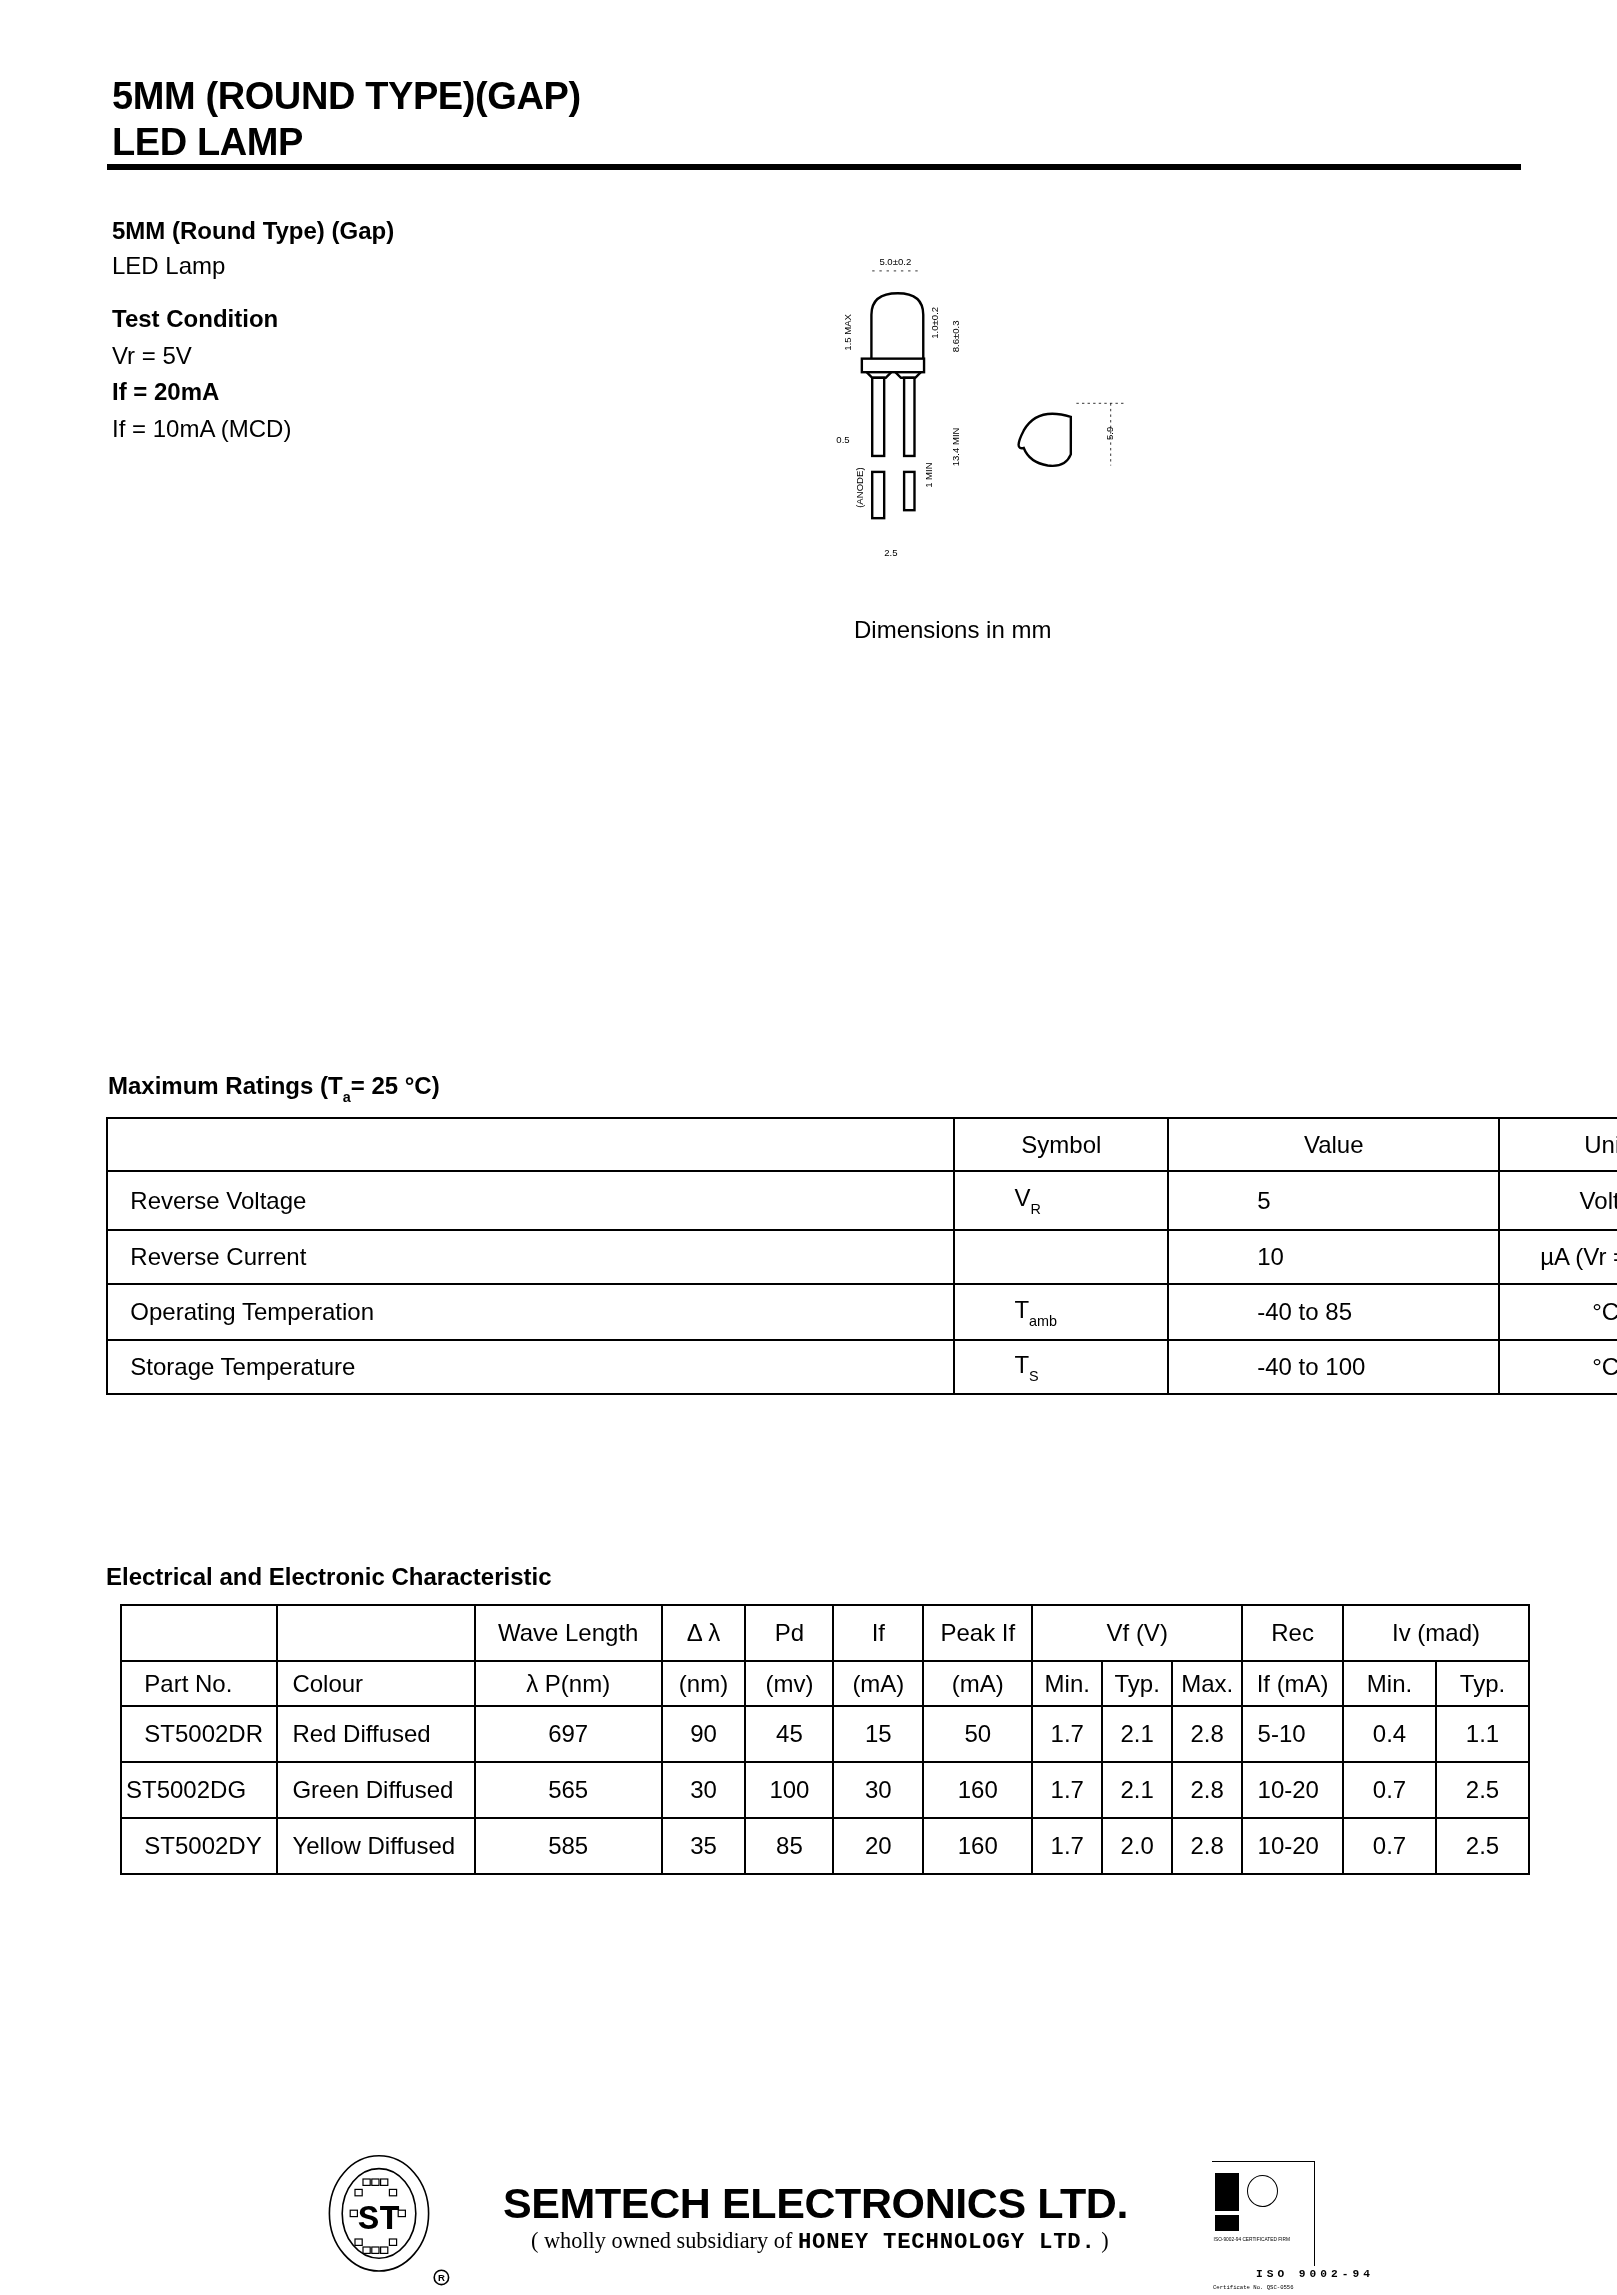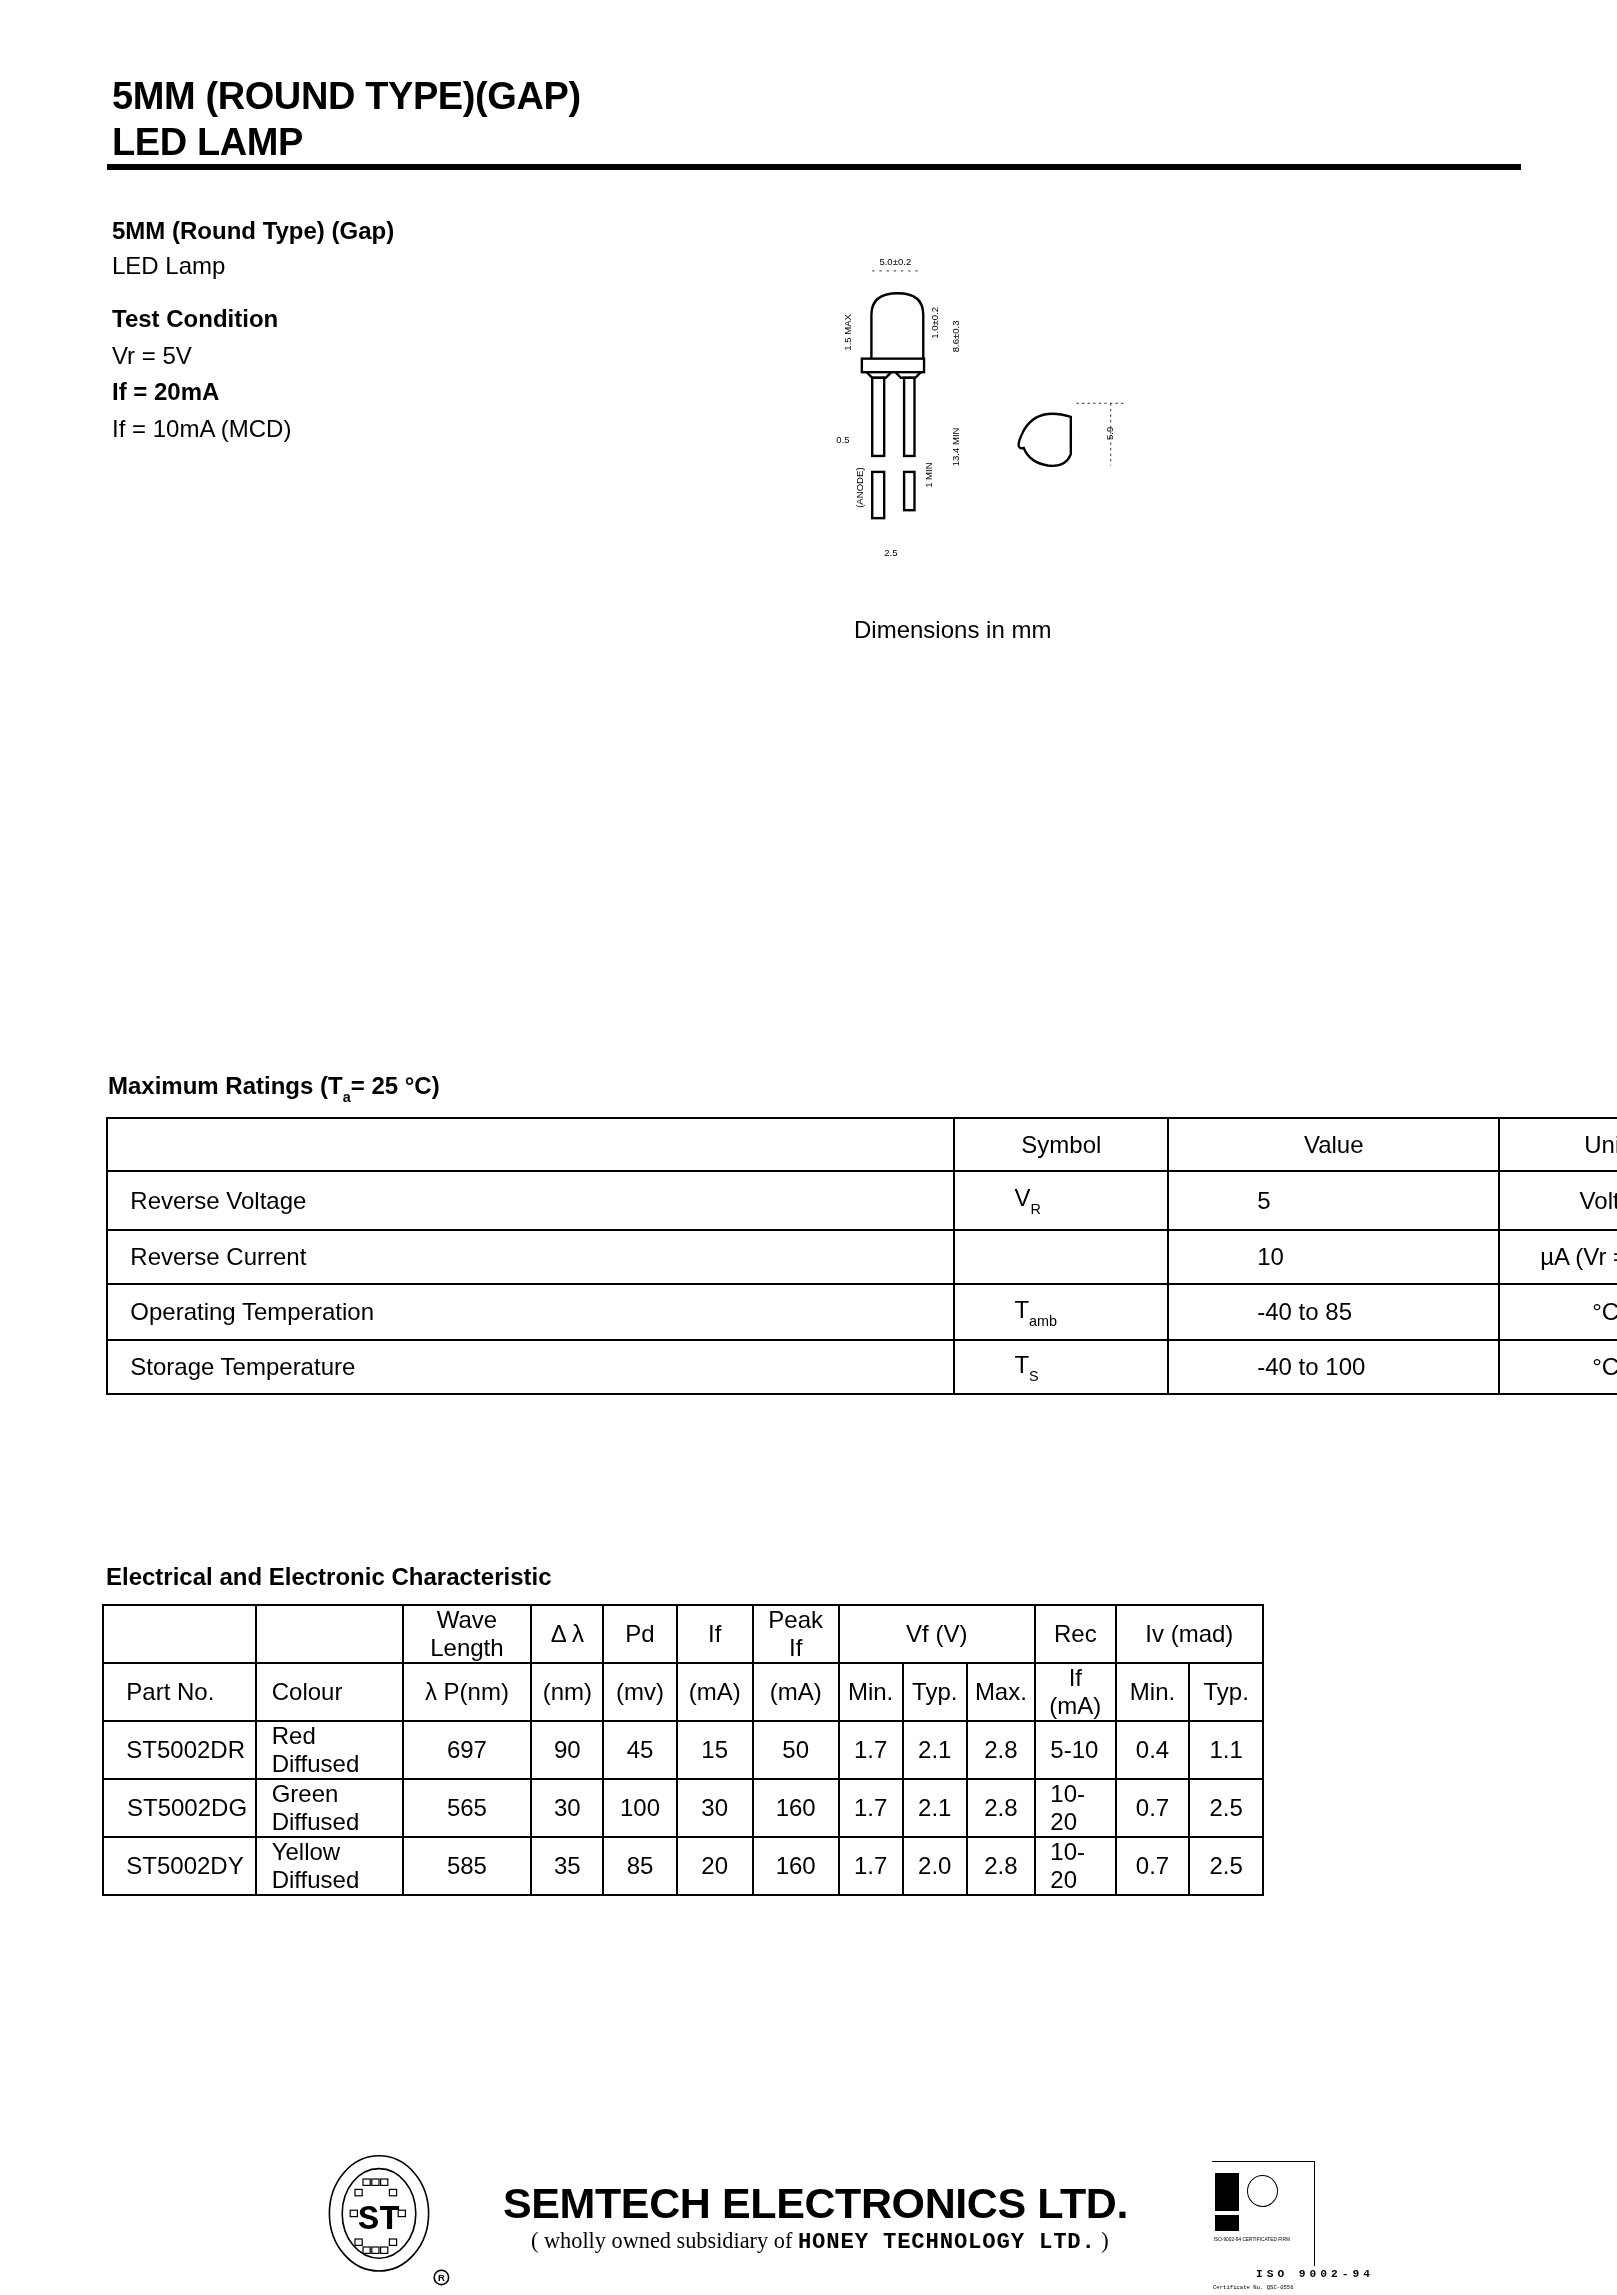--- a/index.html
+++ b/index.html
@@ -104,21 +104,21 @@
   <tr style="height:54px">
     <td class="left">Storage Temperature</td>
     <td class="left" style="padding-left:59px"><span>T</span><sub class="s">S</sub></td>
     <td class="left" style="padding-left:88px">-40 to 100</td>
     <td>°C</td>
   </tr>
 </tbody>
   </table>
 
 <div class="abs sec-title" style="left:106px; top:1563px;">Electrical and Electronic Characteristic</div>
-<table class="grid" style="left:102px; top:1604px; width:1162px;">
+<table class="grid" style="left:120px; top:1604px; width:1410px;">
   <colgroup>
     <col style="width:156px">
       <col style="width:198px">
       <col style="width:187px">
       <col style="width:84px">
       <col style="width:88px">
     <col style="width:90px">
       <col style="width:109px">
       <col style="width:70px">
       <col style="width:70px">
@@ -164,21 +164,21 @@
     <td>15</td>
     <td>50</td>
     <td>1.7</td>
     <td>2.1</td>
     <td>2.8</td>
     <td class="left" style="padding-left:14.4px">5-10</td>
     <td>0.4</td>
     <td>1.1</td>
   </tr>
   <tr style="height:56px">
-    <td class="left" style="padding-left:23px">ST5002DG</td>
+    <td class="left" style="padding-left:4px">ST5002DG</td>
     <td class="left" style="padding-left:14.4px">Green Diffused</td>
     <td>565</td>
     <td>30</td>
     <td>100</td>
     <td>30</td>
     <td>160</td>
     <td>1.7</td>
     <td>2.1</td>
     <td>2.8</td>
     <td class="left" style="padding-left:14.4px">10-20</td>

